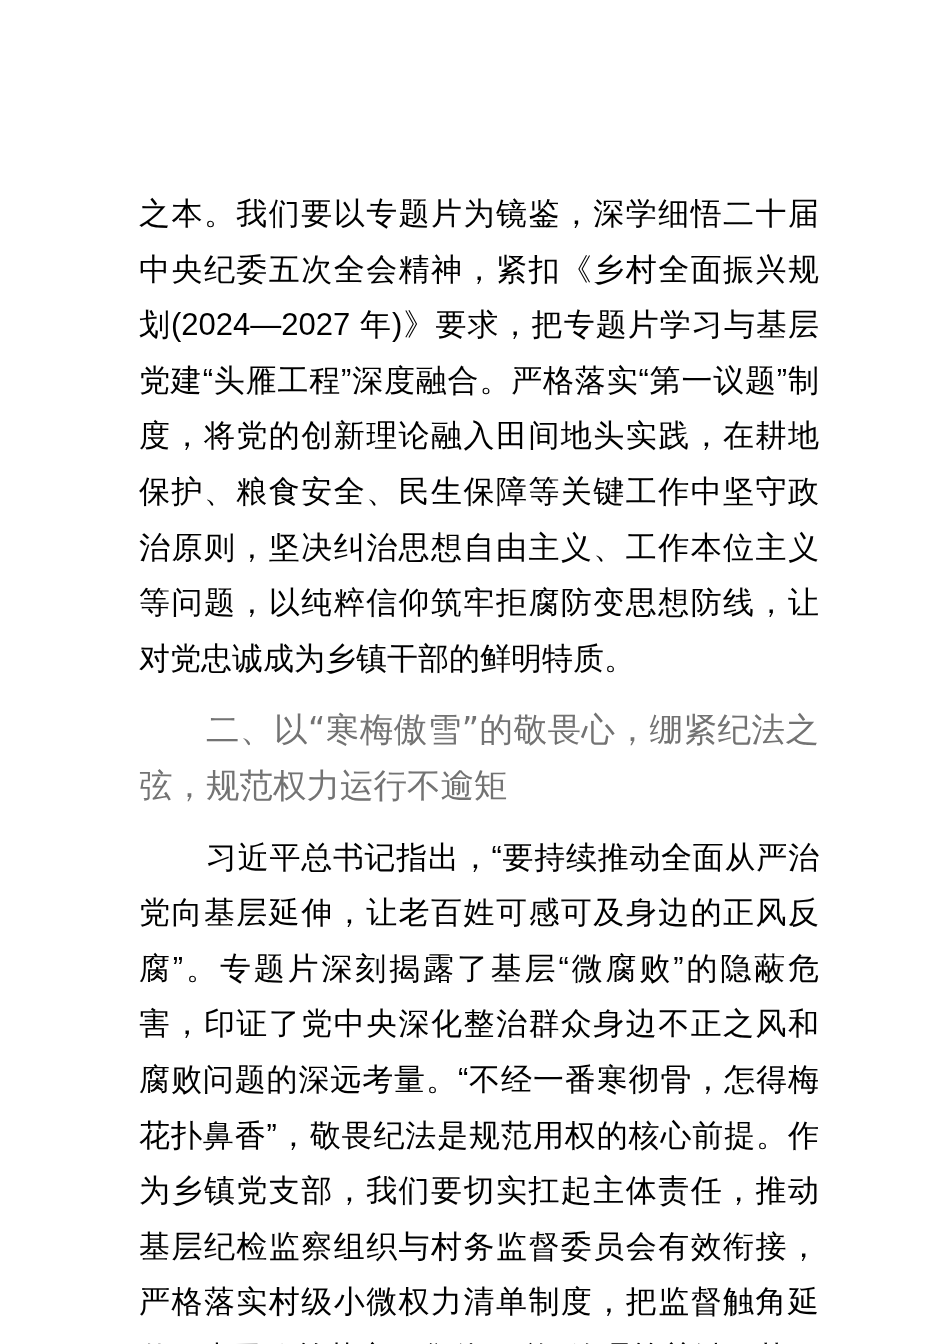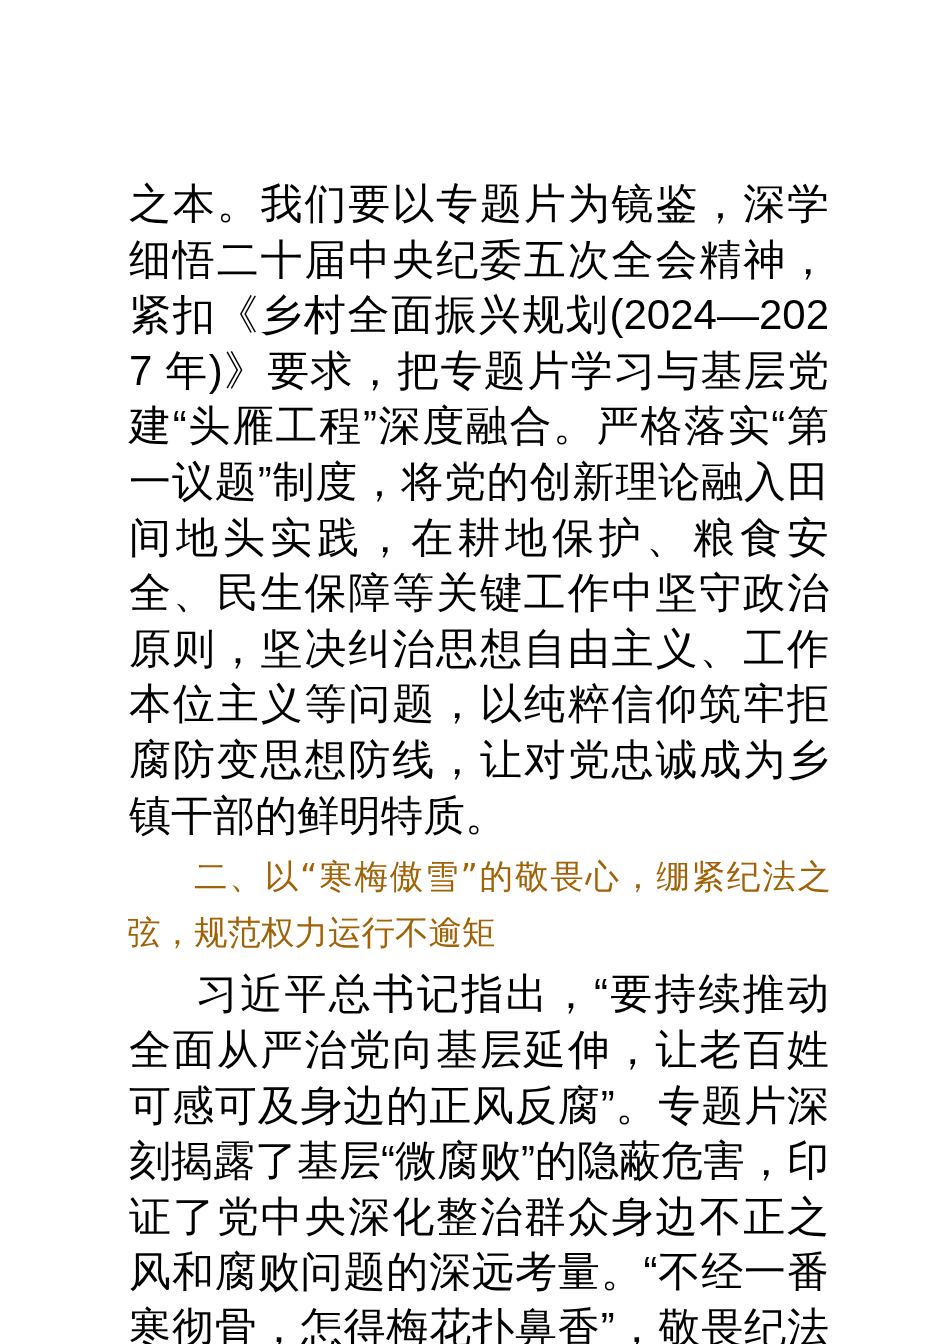--- a/index.html
+++ b/index.html
@@ -19,44 +19,44 @@
     overflow: hidden;
     box-sizing: border-box;
   }
   .content {
     position: absolute;
     left: 123px;
     top: 170px;
     width: 712px;
   }
   .para {
-    font-size: 42px;
+    font-size: 31px;
     line-height: 55.6px;
     text-align: justify;
     text-align-last: left;
     text-justify: inter-character;
     letter-spacing: 0px;
-    margin: 6px;
+    margin: 16px;
     word-break: break-all;
     font-weight: 400;
     color: #000000;
   }
   .para.indent {
     text-indent: 67px;
   }
   .heading {
     font-size: 33.5px;
     line-height: 55.6px;
     text-align: justify;
     text-align-last: left;
     text-indent: 67px;
-    margin: 4px;
+    margin: 16px;
     word-break: break-all;
     font-weight: 400;
-    color: #a16207;
+    color: #737373;
     font-family: "DejaVu Sans", "Liberation Sans", sans-serif;
   }
 </style>
 </head>
 <body>
 
 <div class="page">
   <div class="content">
 
     <p class="para">之本。我们要以专题片为镜鉴，深学细悟二十届中央纪委五次全会精神，紧扣《乡村全面振兴规划(2024—2027 年)》要求，把专题片学习与基层党建“头雁工程”深度融合。严格落实“第一议题”制度，将党的创新理论融入田间地头实践，在耕地保护、粮食安全、民生保障等关键工作中坚守政治原则，坚决纠治思想自由主义、工作本位主义等问题，以纯粹信仰筑牢拒腐防变思想防线，让对党忠诚成为乡镇干部的鲜明特质。</p>

